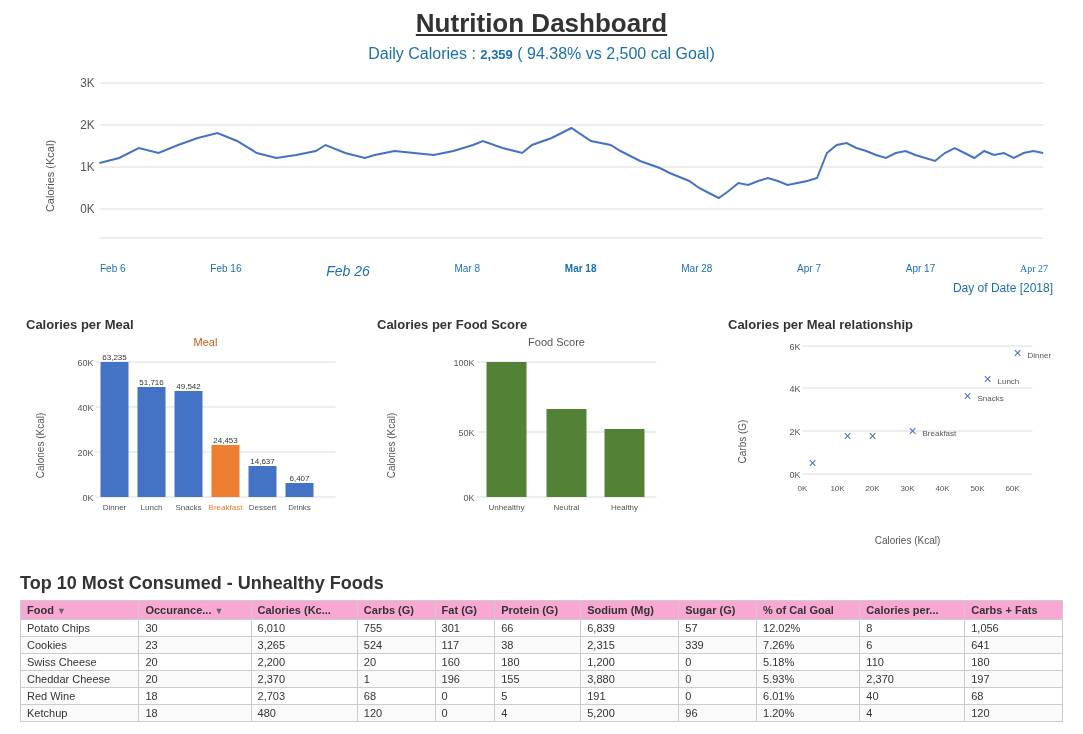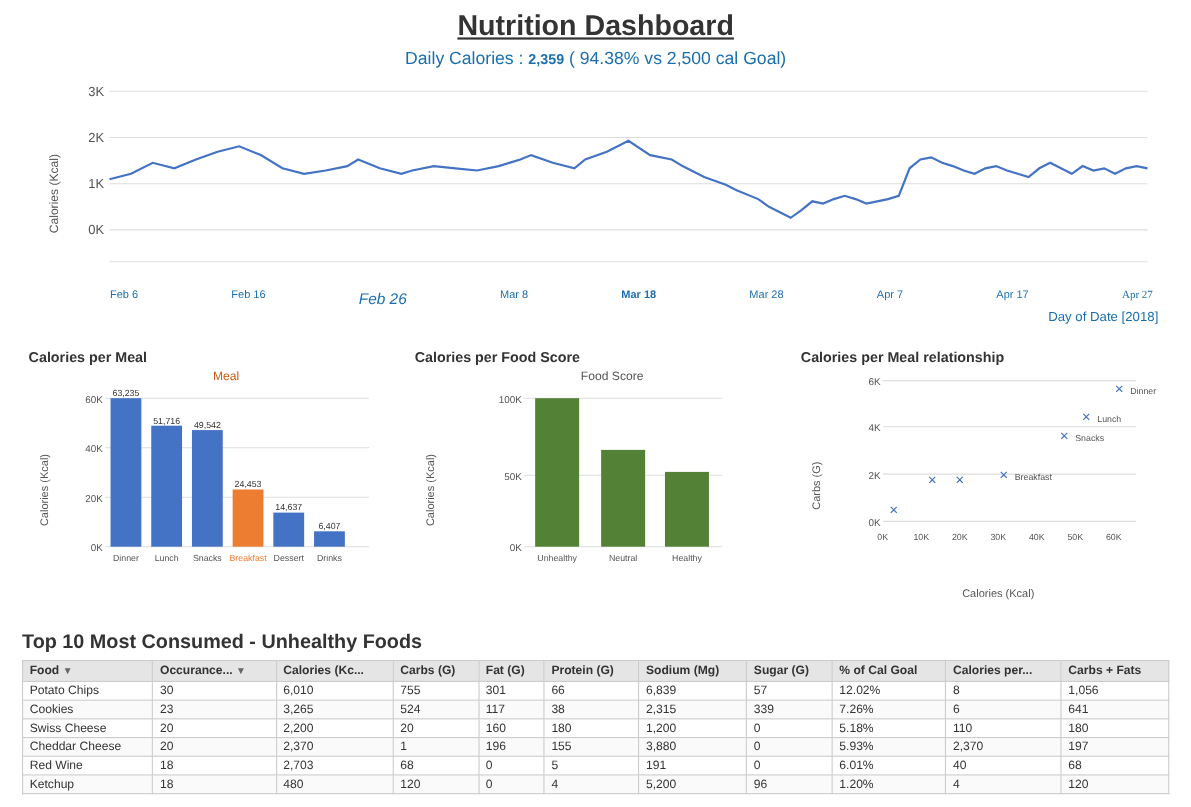--- a/index.html
+++ b/index.html
@@ -13,21 +13,21 @@
     
     .charts-row { display: flex; gap: 10px; margin-bottom: 12px; }
     .chart-box { flex: 1; padding: 6px; }
     .chart-title { font-size: 13px; font-weight: bold; margin-bottom: 4px; }
     .chart-subtitle { font-size: 11px; text-align: center; color: #555; margin-bottom: 4px; }
 
     
     .table-section { margin-top: 8px; }
     .table-title { font-size: 18px; font-weight: bold; margin-bottom: 6px; }
     table { border-collapse: collapse; width: 100%; font-size: 11px; }
-    th { border: 1px solid #ccc; background: #e5e5e5; padding: 3px 6px; text-align: left; font-weight: bold; }
+    th { border: 1px solid #ccc; background: #f9a8d4; padding: 3px 6px; text-align: left; font-weight: bold; }
     td { border: 1px solid #ccc; padding: 2px 6px; }
     tr:nth-child(even) td { background: #fafafa; }
     .filter-icon { color: #666; font-size: 9px; }
   </style>
 </head>
 <body>
 
 <div class="page">
 
   <h1>Nutrition Dashboard</h1>

